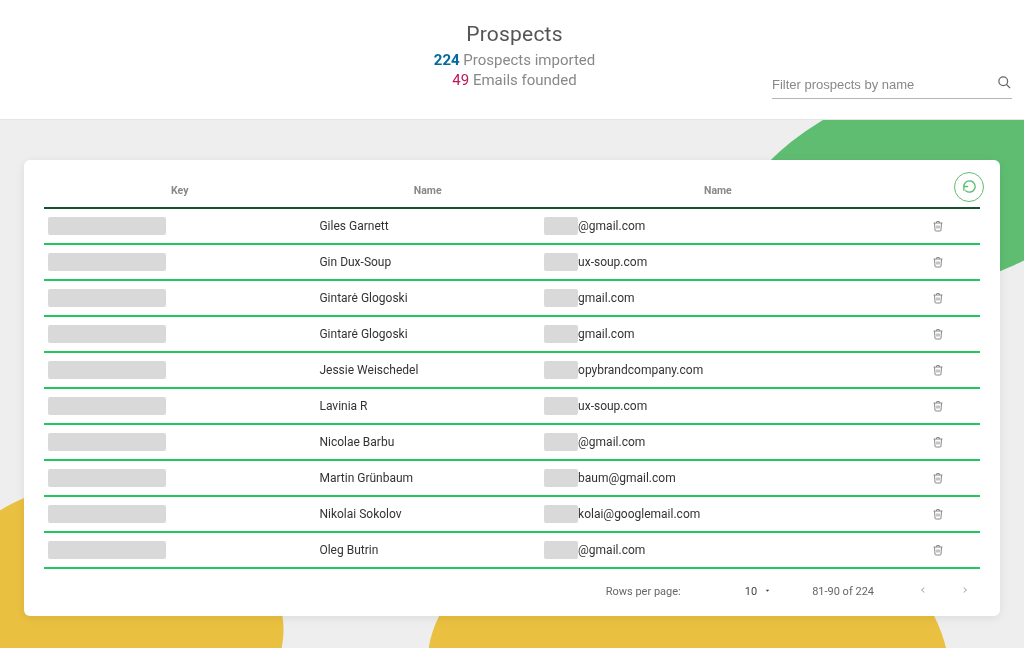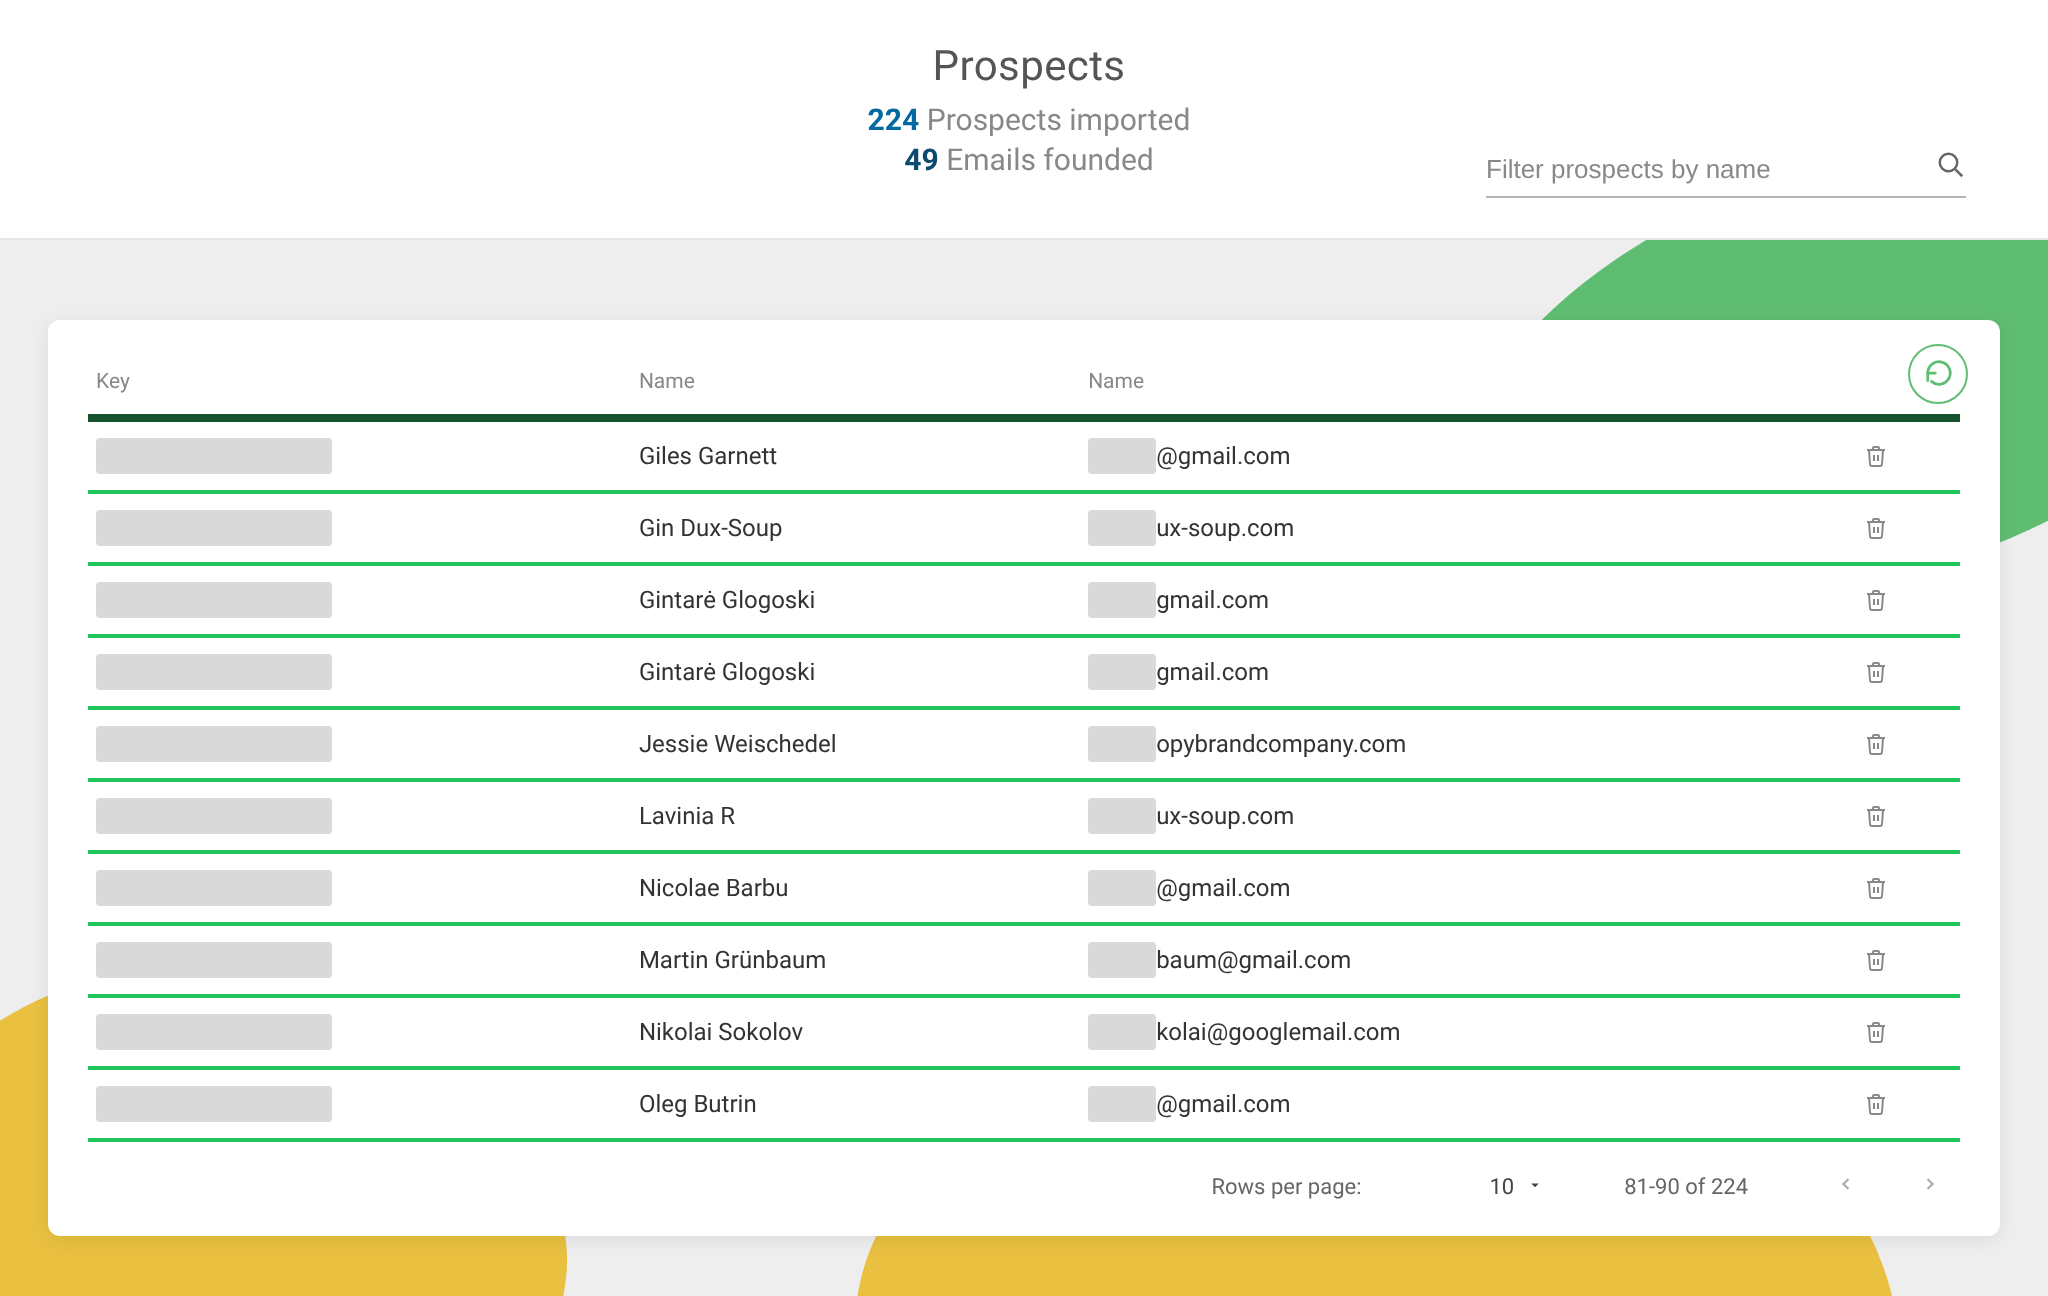--- a/index.html
+++ b/index.html
@@ -29,22 +29,22 @@
   }
   .title {
     font-size: 21px;
     color: #555;
     font-weight: 400;
     letter-spacing: 0.2px;
     margin-bottom: 4px;
   }
   .stats { font-size: 15px; color: #888; text-align: center; line-height: 1.35; }
   .stat-count-green { color: #0369a1; font-weight: 700; }
-  .stat-count-yellow { color: #0c4a6e; font-weight: 700; }
-  .search-wrap { position: absolute; right: 41px; bottom: 20px; width: 240px; display: flex; align-items: center; border-bottom: 1px solid #b5b5b5; padding-bottom: 4px; }
+  .stat-count-yellow { color: #be185d; font-weight: 400; }
+  .search-wrap { position: absolute; right: 12px; bottom: 20px; width: 240px; display: flex; align-items: center; border-bottom: 1px solid #b5b5b5; padding-bottom: 4px; }
   .search-input { flex: 1; border: none; outline: none; font-size: 13px; color: #333; background: transparent; }
   .search-input::placeholder { color: #888; }
   .search-icon { color: #666; }
 
   .card {
     position: relative;
     z-index: 1;
     margin: 40px 24px 0 24px;
     background: #ffffff;
     border-radius: 6px;
@@ -59,26 +59,26 @@
     border-radius: 50%;
     border: 1px solid #5fbd72;
     color: #5fbd72;
     background: #fff;
     display: flex; align-items: center; justify-content: center;
     cursor: pointer;
   }
 
   table { width: 100%; border-collapse: collapse; table-layout: fixed; }
   thead th {
-    text-align: left;
+    text-align: center;
     font-size: 10.5px;
-    font-weight: 400;
+    font-weight: 700;
     color: #888;
     padding: 8px 4px 10px 4px;
-    border-bottom: 4px solid #14532d;
+    border-bottom: 2px solid #14532d;
   }
   .col-key    { width: 29%; }
   .col-name   { width: 24%; }
   .col-email  { width: 38%; }
   .col-action { width: 9%; }
   tbody td {
     padding: 8px 4px 8px 4px;
     border-bottom: 2px solid #22c55e;
     font-size: 12px;
     color: #333;

